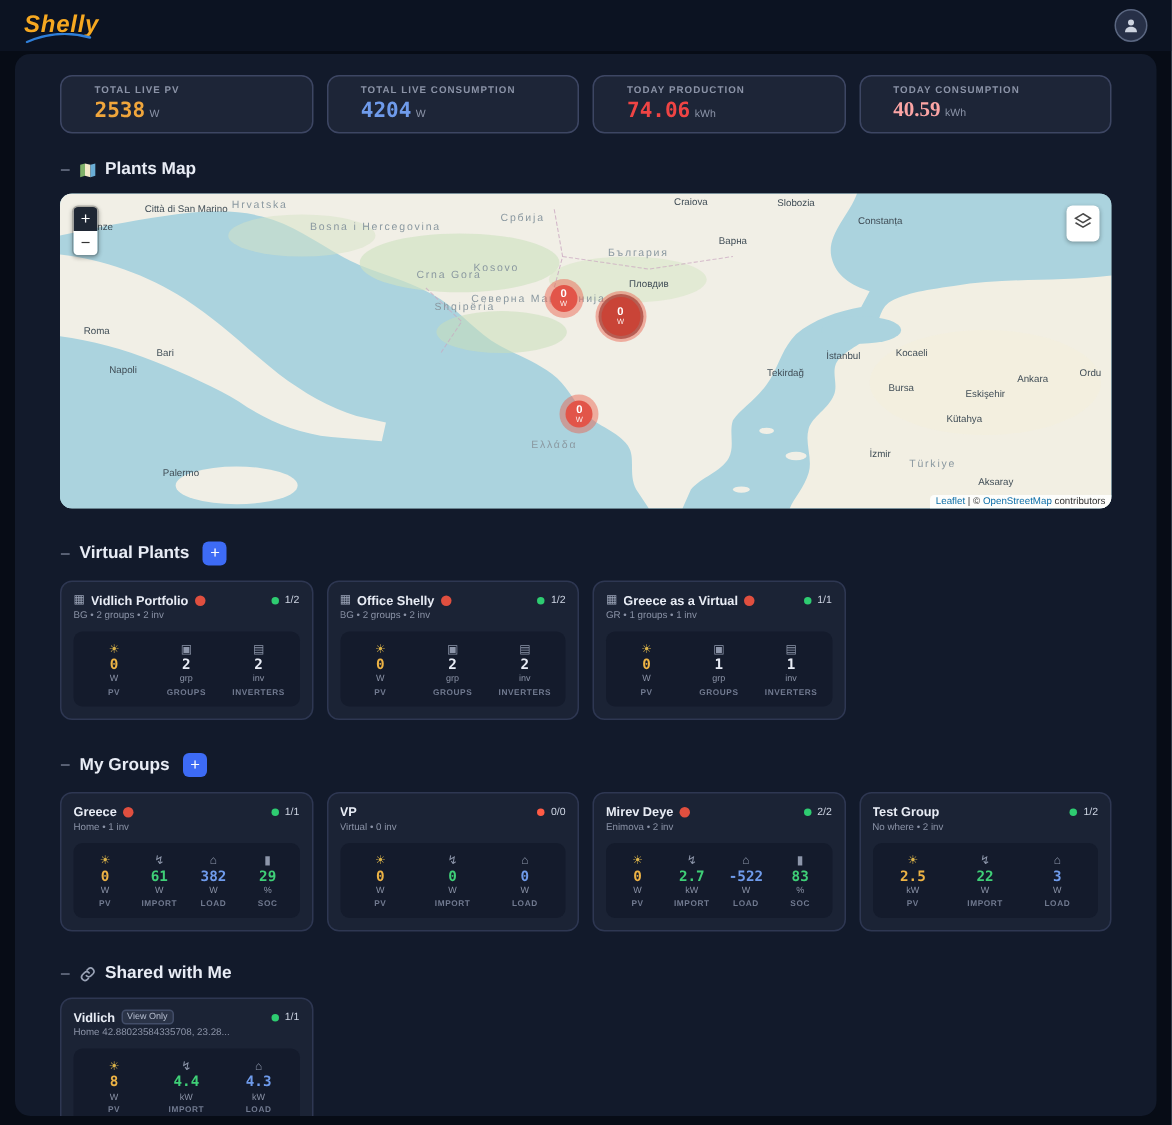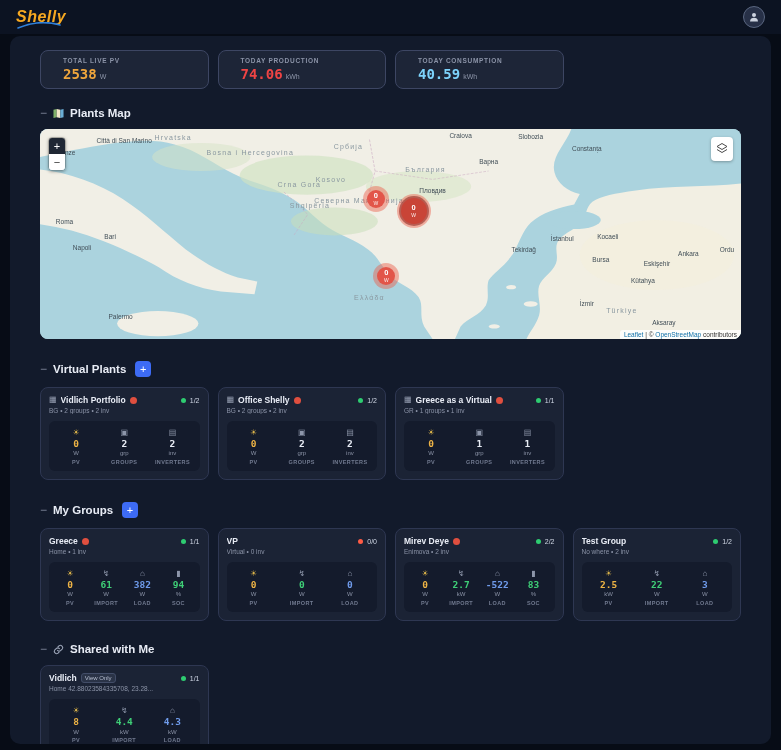--- a/index.html
+++ b/index.html
@@ -119,33 +119,40 @@
   <section class="stats-row" data-name="stats-row">
 
       <div class="stat-card" data-name="stat-card">
         <div class="stat-label" data-name="stat-label">TOTAL LIVE PV</div>
         <div class="stat-value-row">
           <span class="stat-value" data-name="stat-value" style="color: rgb(240, 166, 60);">2538</span>
           <span class="stat-unit" data-name="stat-unit">W</span>
         </div>
       </div>
 
+      <div class="stat-card" data-name="stat-card">
+        <div class="stat-label" data-name="stat-label">TOTAL LIVE CONSUMPTION</div>
+        <div class="stat-value-row">
+          <span class="stat-value" data-name="stat-value" style="color: rgb(111, 155, 235);">4204</span>
+          <span class="stat-unit" data-name="stat-unit">W</span>
+        </div>
+      </div>
 
       <div class="stat-card" data-name="stat-card">
         <div class="stat-label" data-name="stat-label">TODAY PRODUCTION</div>
         <div class="stat-value-row">
           <span class="stat-value" data-name="stat-value" style="color: #ef4444;">74.06</span>
           <span class="stat-unit" data-name="stat-unit">kWh</span>
         </div>
       </div>
 
       <div class="stat-card" data-name="stat-card">
         <div class="stat-label" data-name="stat-label">TODAY CONSUMPTION</div>
         <div class="stat-value-row">
-          <span class="stat-value" data-name="stat-value" style="color: #7dd3fc;">40.59</span>
+          <span class="stat-value" data-name="stat-value" style="color: #fca5a5; font-family: Liberation Serif, serif;">40.59</span>
           <span class="stat-unit" data-name="stat-unit">kWh</span>
         </div>
       </div>
     </section>
 
   <div class="section-header first" data-name="plants-map-header">
     <span class="collapse" data-name="collapse-toggle">−</span>
     <span class="hdr-icon" data-name="map-icon">
       <svg width="11" height="11" viewBox="0 0 24 24">
           <path fill="#7fb069" d="M1,4 8,2 8,20 1,22Z"></path>
@@ -424,21 +431,21 @@
 
             <div class="tile" data-name="stat-tile">
               <span class="tile-icon" data-name="load-icon">⌂</span>
               <span class="tile-value" data-name="tile-value" style="color: rgb(111, 155, 235);">382</span>
               <span class="tile-unit" data-name="tile-unit">W</span>
               <span class="tile-label" data-name="tile-label">LOAD</span>
             </div>
 
             <div class="tile" data-name="stat-tile">
               <span class="tile-icon" data-name="battery-icon">▮</span>
-              <span class="tile-value" data-name="tile-value" style="color: rgb(63, 207, 119);">94</span>
+              <span class="tile-value" data-name="tile-value" style="color: rgb(63, 207, 119);">29</span>
               <span class="tile-unit" data-name="tile-unit">%</span>
               <span class="tile-label" data-name="tile-label">SOC</span>
             </div>
           </div>
       </div>
 
       <div class="plant-card" data-name="group-card">
         <div class="card-top">
           <span class="card-name" data-name="group-name">VP</span>
 

